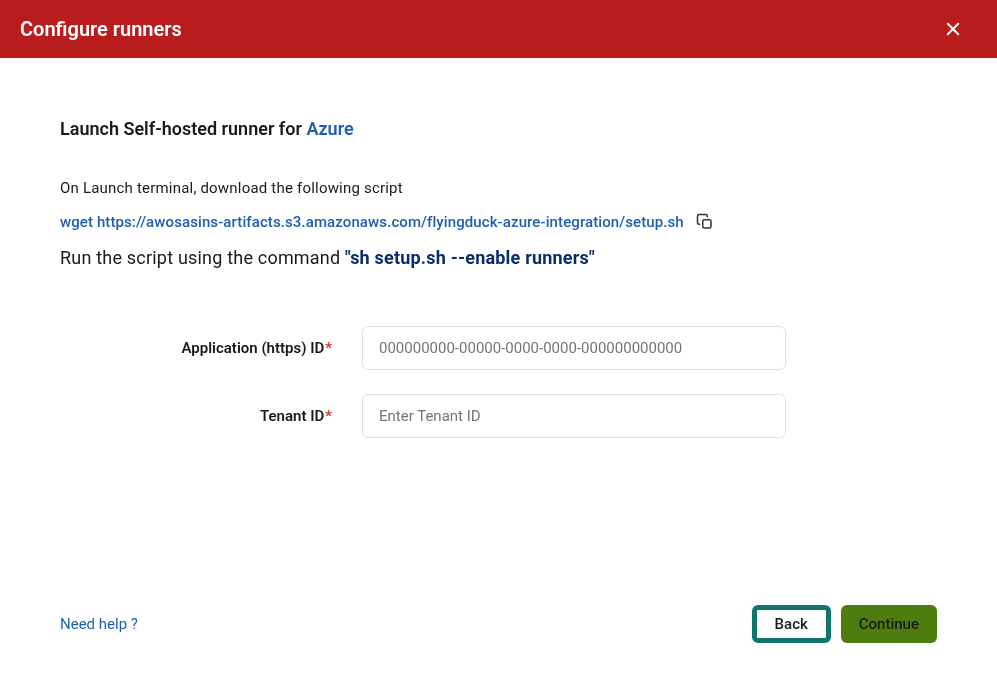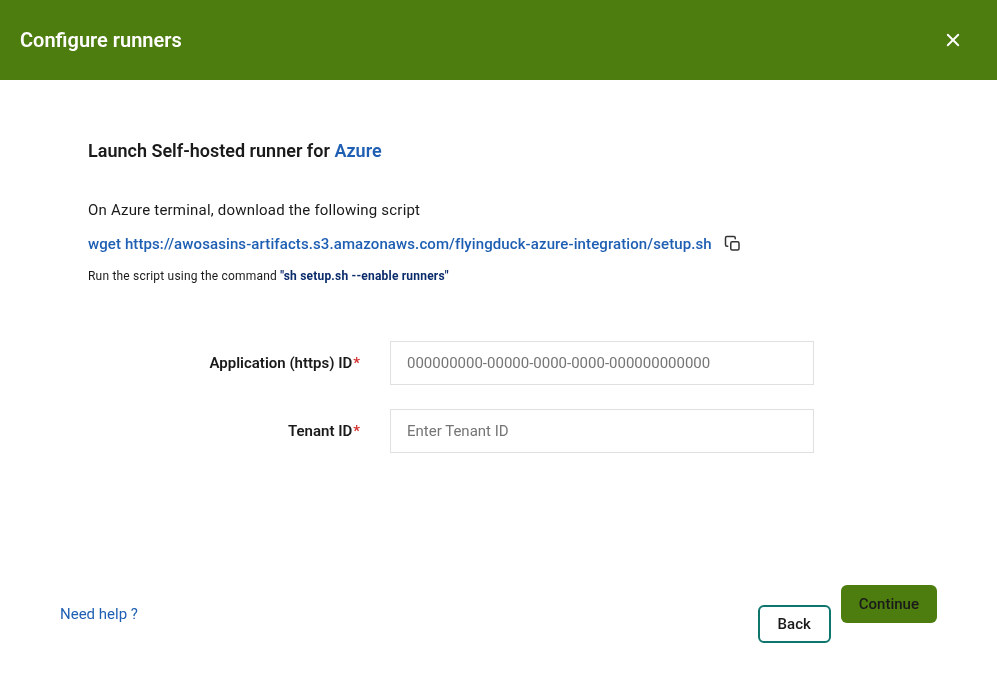--- a/index.html
+++ b/index.html
@@ -8,23 +8,23 @@
       padding: 0;
     }
     body {
       font-family: -apple-system, BlinkMacSystemFont, 'Segoe UI', Roboto, Helvetica, Arial, sans-serif;
       background: #fff;
       width: 997px;
       height: 697px;
       overflow: hidden;
     }
     .header {
-      background: #4d7c0f;
+      background: #b91c1c;
       color: #fff;
-      height: 80px;
+      height: 58px;
       display: flex;
       align-items: center;
       justify-content: space-between;
       padding: 0 31px 0 20px;
     }
     .header-title {
       font-size: 20px;
       font-weight: 600;
     }
     .close-btn {
@@ -35,21 +35,21 @@
       padding: 4px;
       display: flex;
       align-items: center;
       justify-content: center;
     }
     .close-btn svg {
       width: 18px;
       height: 18px;
     }
     .content {
-      padding: 60px 60px 0 88px;
+      padding: 60px 60px 0 60px;
     }
     .subtitle {
       font-size: 18px;
       font-weight: 600;
       color: #1a1a1a;
       margin-bottom: 40px;
     }
     .subtitle-link {
       color: #1e5fb3;
       font-weight: 600;
@@ -80,21 +80,21 @@
       display: flex;
       align-items: center;
       justify-content: center;
       color: #333;
     }
     .copy-btn svg {
       width: 18px;
       height: 18px;
     }
     .run-line {
-      font-size: 12px;
+      font-size: 18px;
       color: #1a1a1a;
       letter-spacing: 0.2px;
     }
     .run-command {
       color: #0a2c6b;
       font-weight: 700;
     }
     .form {
       margin-top: 58px;
     }
@@ -112,21 +112,21 @@
       padding-right: 30px;
     }
     .required {
       color: #d32f2f;
       margin-left: 1px;
     }
     .form-input {
       width: 424px;
       height: 44px;
       border: 1px solid #e0e0e0;
-      border-radius: 0;
+      border-radius: 6px;
       padding: 0 16px;
       font-size: 15px;
       color: #333;
       font-family: inherit;
     }
     .form-input::placeholder {
       color: #757575;
     }
     .footer {
       position: absolute;
@@ -151,23 +151,22 @@
       height: 38px;
       padding: 0 18px;
       border-radius: 6px;
       font-size: 15px;
       font-weight: 500;
       cursor: pointer;
       font-family: inherit;
     }
     .btn-back {
       background: #fff;
-      border: 2px solid #0f766e;
-      color: #1a1a1a;
-      margin-top: 20px;
+      border: 5px solid #0f766e;
+      color: #1a1a1a;
     }
     .btn-continue {
       background: #4d7c0f;
       border: none;
       color: #1a1a1a;
       font-weight: 500;
     }
   </style>
 </head>
 <body>
@@ -180,21 +179,21 @@
       <line x1="19" y1="5" x2="5" y2="19"></line>
     </svg>
   </button>
 </div>
 
 <div class="content">
   <div class="subtitle">
     <span>Launch Self-hosted runner for </span><a class="subtitle-link">Azure</a>
   </div>
 
-  <div class="instruction-line">On Azure terminal, download the following script</div>
+  <div class="instruction-line">On Launch terminal, download the following script</div>
 
   <div class="script-line">
     <span class="script-url">wget https://awosasins-artifacts.s3.amazonaws.com/flyingduck-azure-integration/setup.sh</span>
     <button class="copy-btn">
       <svg viewBox="0 0 24 24" fill="none" stroke="currentColor" stroke-width="2" stroke-linecap="round" stroke-linejoin="round">
         <rect x="9" y="9" width="11" height="11" rx="2"></rect>
         <path d="M5 15H4a2 2 0 0 1-2-2V4a2 2 0 0 1 2-2h9a2 2 0 0 1 2 2v1"></path>
       </svg>
     </button>
   </div>

